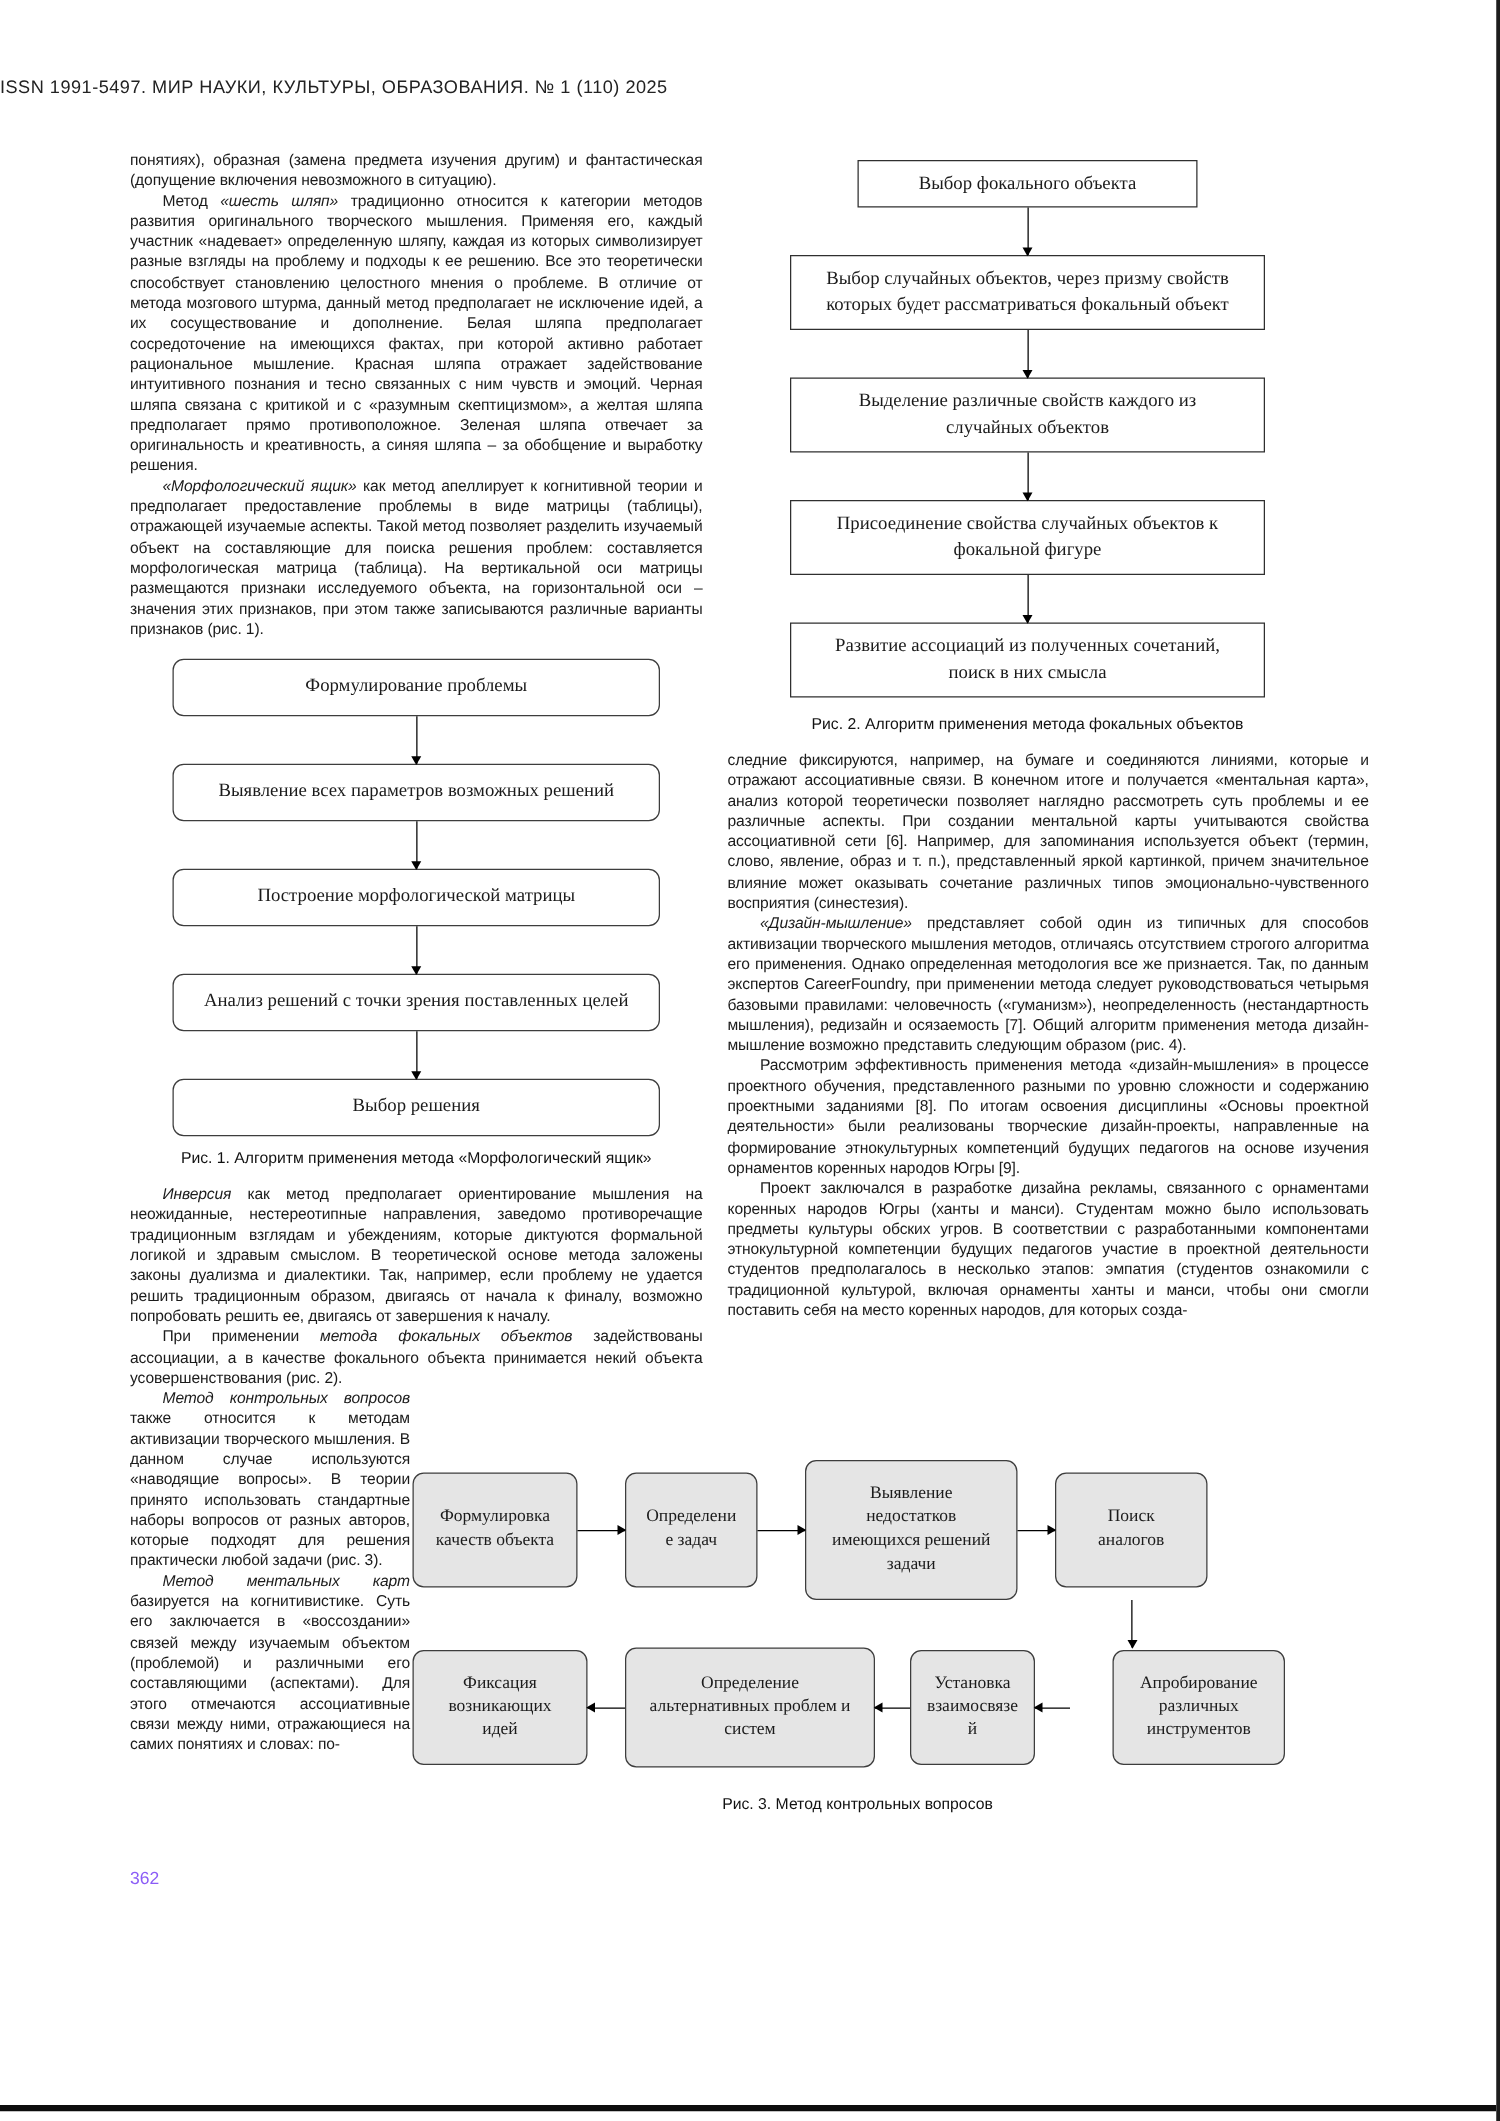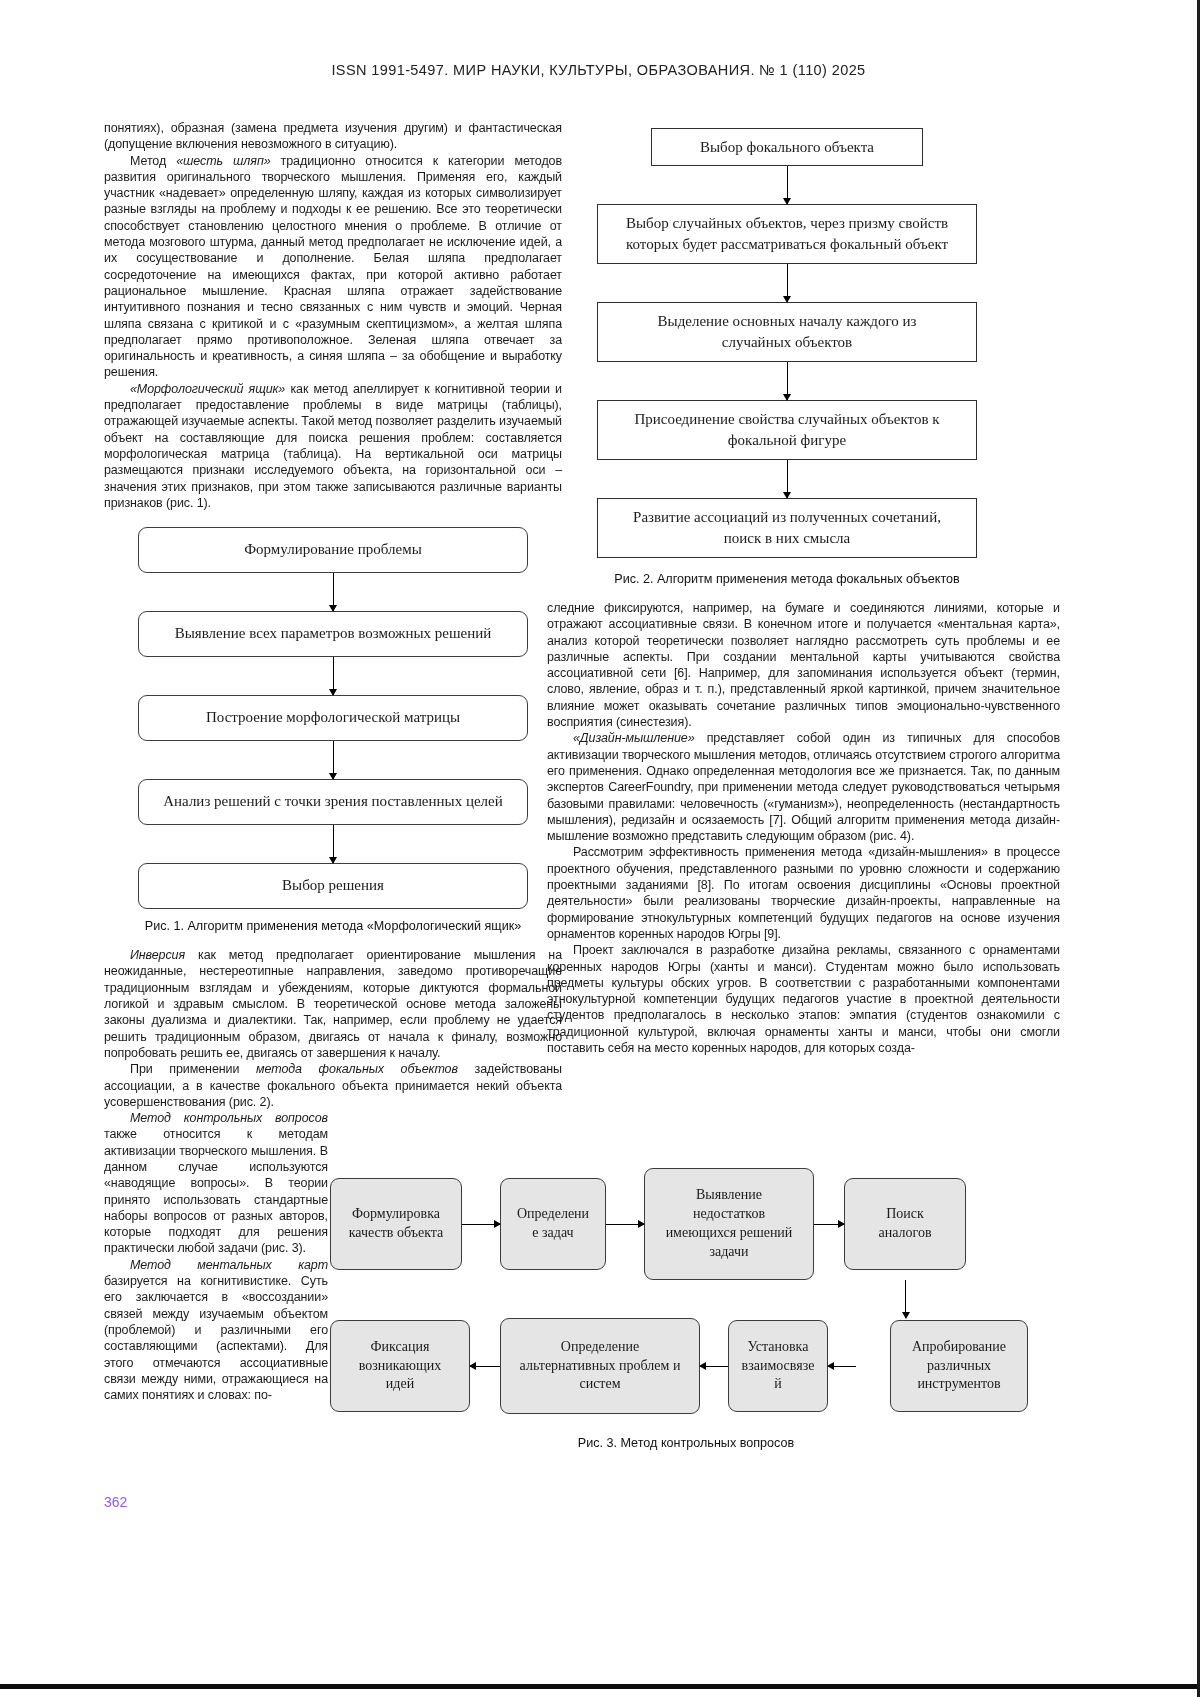--- a/index.html
+++ b/index.html
@@ -3,25 +3,25 @@
 <meta charset="utf-8">
 <style>
   * { margin:0; padding:0; box-sizing:border-box; }
   html,body { background:#ffffff; }
   .page{
     position:relative; width:1200px; height:1697px; background:#fff;
     font-family:"Liberation Sans", sans-serif; color:#1b1b1b; overflow:hidden;
     border-right:3px solid #1c1c1c;
   }
   .header{
-    position:absolute; top:62px; left:0; width:100%; text-align:center;
+    position:absolute; top:62px; left:0; width:100%; 
     font-size:14.5px; letter-spacing:.4px; color:#222;
   }
   .left-col{ position:absolute; left:104px; top:120px; width:458px; }
-  .right-col{ position:absolute; left:547px; top:118px; width:513px; }
+  .right-col{ position:absolute; left:582px; top:118px; width:513px; }
 
   p.body{
     font-size:12.5px; line-height:16.3px; text-align:justify;
     letter-spacing:-.1px; color:#1b1b1b;
   }
   p.ind{ text-indent:26px; }
   p.body i{ font-style:italic; }
   .narrow p{ width:224px; }
 
   
@@ -125,21 +125,21 @@
     </div>
   </div>
 
   <div class="right-col">
     <div class="fig2">
       <div class="sbox first">Выбор фокального объекта</div>
       <div class="varrow"></div>
       <div class="sbox">Выбор случайных объектов, через призму свойств
 которых будет рассматриваться фокальный объект</div>
       <div class="varrow"></div>
-      <div class="sbox">Выделение основных началу каждого из
+      <div class="sbox">Выделение различные свойств каждого из
 случайных объектов</div>
       <div class="varrow"></div>
       <div class="sbox">Присоединение свойства случайных объектов к
 фокальной фигуре</div>
       <div class="varrow"></div>
       <div class="sbox">Развитие ассоциаций из полученных сочетаний,
 поиск в них смысла</div>
       <div class="caption">Рис. 2. Алгоритм применения метода фокальных объектов</div>
     </div>
 

